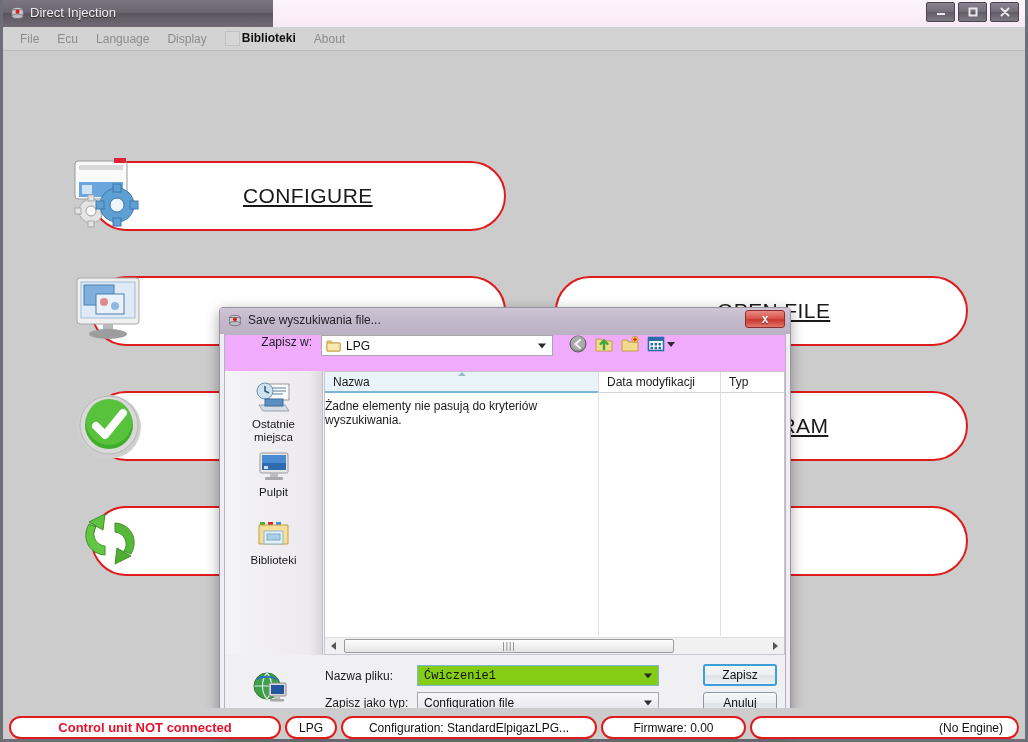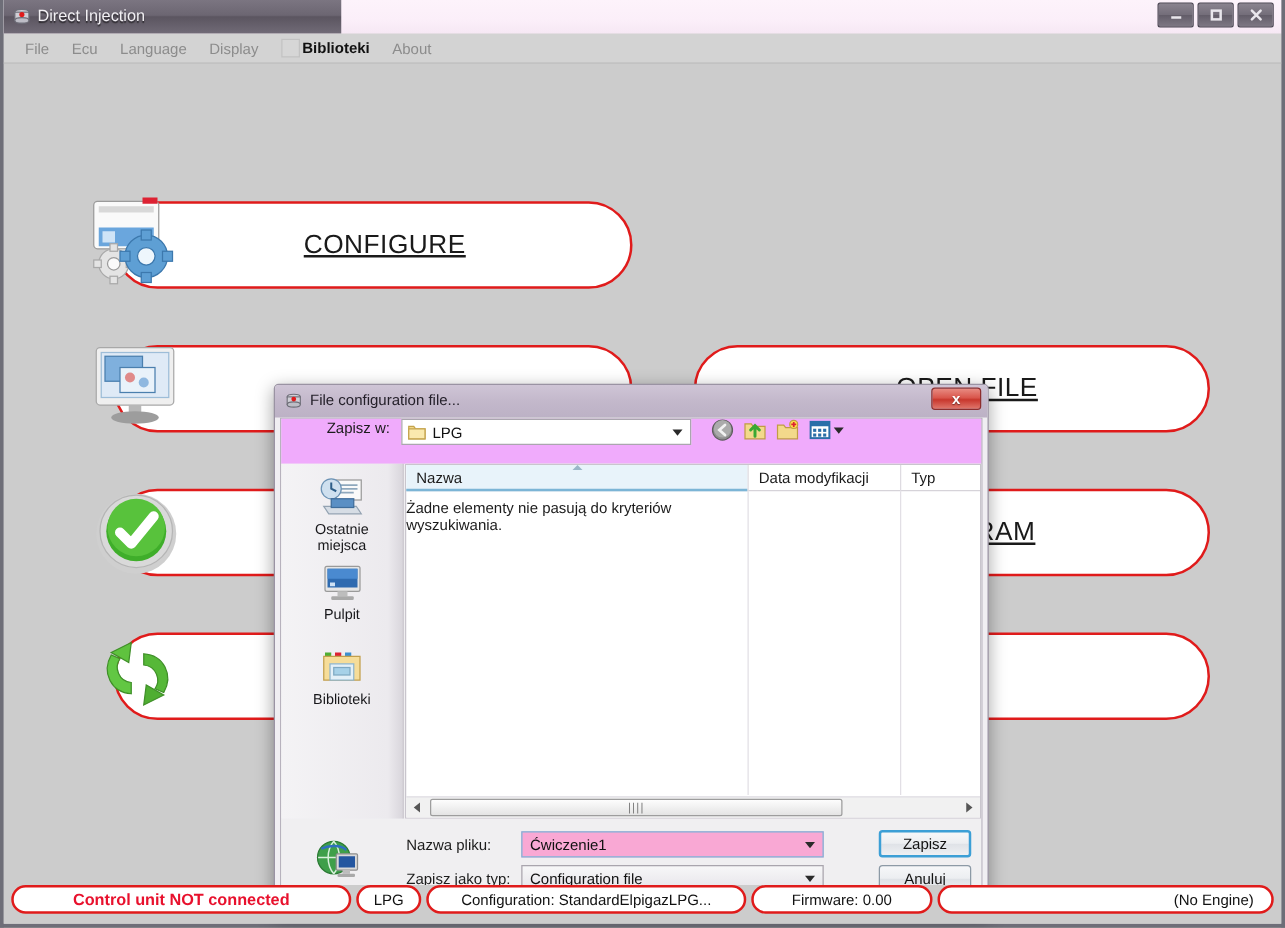--- a/index.html
+++ b/index.html
@@ -92,21 +92,21 @@
   .pill.right { left:552px; width:413px; height:70px; }
   .pill.left  .pill-label { margin-left:150px; }
   .pill.right .pill-label { margin-left:160px; }
   .row0 { top:110px; } .row1 { top:225px; }
   .row2 { top:340px; } .row3 { top:455px; }
 
   
   #statusbar {
     position:absolute; left:0; top:708px; width:1022px; height:31px;
     background:#cccccc;
-    display:flex; align-items:flex-start; gap:4px;
+    display:flex; align-items:flex-end; gap:4px;
     padding:0 6px;
   }
   .spill {
     height:23px;
     background:#fff;
     border:2px solid #e01b1b;
     border-radius:14px;
     display:flex; align-items:center; justify-content:center;
     font-size:12px; color:#111; white-space:nowrap;
     padding:0 10px;
@@ -247,21 +247,21 @@
   .fld-row { position:absolute; left:100px; display:flex; align-items:center; }
   .fld-row.r1 { top:10px; }
   .fld-row.r2 { top:37px; }
   .fld-label { width:92px; font-size:12px; color:#1c1c1c; }
   .fld-combo {
     width:242px; height:21px; position:relative;
     border:1px solid #a9a5ad;
     display:flex; align-items:center; padding-left:6px;
     font-size:12px; color:#111;
   }
-  .fld-combo.white { background:#f9a8d4; border-color:#7eb4d8; }
+  .fld-combo.white { background:#84cc16; border-color:#7eb4d8;font-family:Liberation Mono, monospace; }
   .fld-combo.gray { background:linear-gradient(to bottom,#f7f7f8,#e6e4e9); }
   .dlgbtn {
     position:absolute; width:74px; height:22px;
     display:flex; align-items:center; justify-content:center;
     font-size:12px; color:#111;
     border:1px solid #8d9aa6; border-radius:3px;
     background:linear-gradient(to bottom,#f6f7f9 0%,#eceef1 48%,#dfe2e7 52%,#eef0f3 100%);
   }
   #btn-save { left:478px; top:9px; border:2px solid #3c9fd6; }
   #btn-cancel { left:478px; top:37px; }
@@ -392,21 +392,21 @@
     </div>
 
     <div id="dialog">
       <div id="dlg-titlebar">
         <svg id="dlg-icon" viewBox="0 0 16 16">
           <ellipse cx="8" cy="4" rx="6" ry="2.4" fill="#cfcfd6" stroke="#6e6e78"></ellipse>
           <rect x="2" y="4" width="12" height="7" fill="#cfcfd6" stroke="#6e6e78"></rect>
           <ellipse cx="8" cy="11" rx="6" ry="2.4" fill="#bdbdc6" stroke="#6e6e78"></ellipse>
           <circle cx="8" cy="6" r="2.2" fill="#e01b1b"></circle>
         </svg>
-        <div class="dlgtitle">File configuration file...</div>
+        <div class="dlgtitle">Save wyszukiwania file...</div>
         <div id="dlg-close">x</div>
       </div>
 
       <div id="dlg-body">
 
         <div id="savein-row">
           <div id="savein-label">Zapisz w:</div>
           <div id="savein-combo">
             <svg class="folder-ic" width="15" height="13" viewBox="0 0 15 13">
               <path d="M1,2 L5,2 L6.5,4 L14,4 L14,12 L1,12 Z" fill="#f2d98a" stroke="#c4a34c"></path>

